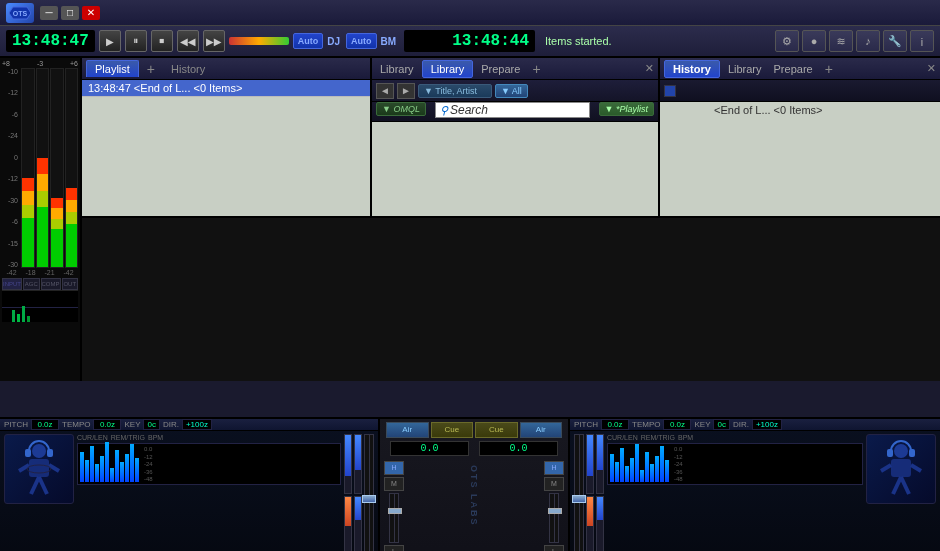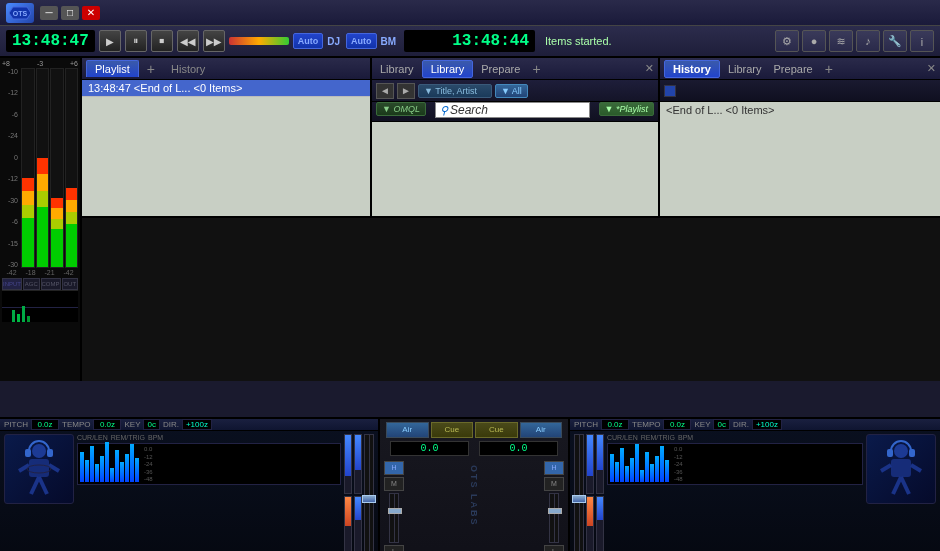--- a/index.html
+++ b/index.html
@@ -243,20 +243,21 @@
       border-radius: 2px;
     }
     .filter-tag.active {
       background: linear-gradient(to bottom, #3a6a3a, #2a5a2a);
       color: #aaffaa;
     }
 
     .library-content {
       flex: 1;
       background: #c8cfc4;
+      padding-left: 48px;
     }
 
     
     #deck-section {
       height: 150px;
       background: #0a0a18;
       display: flex;
       border-top: 2px solid #000;
       margin-top: 36px;
     }

